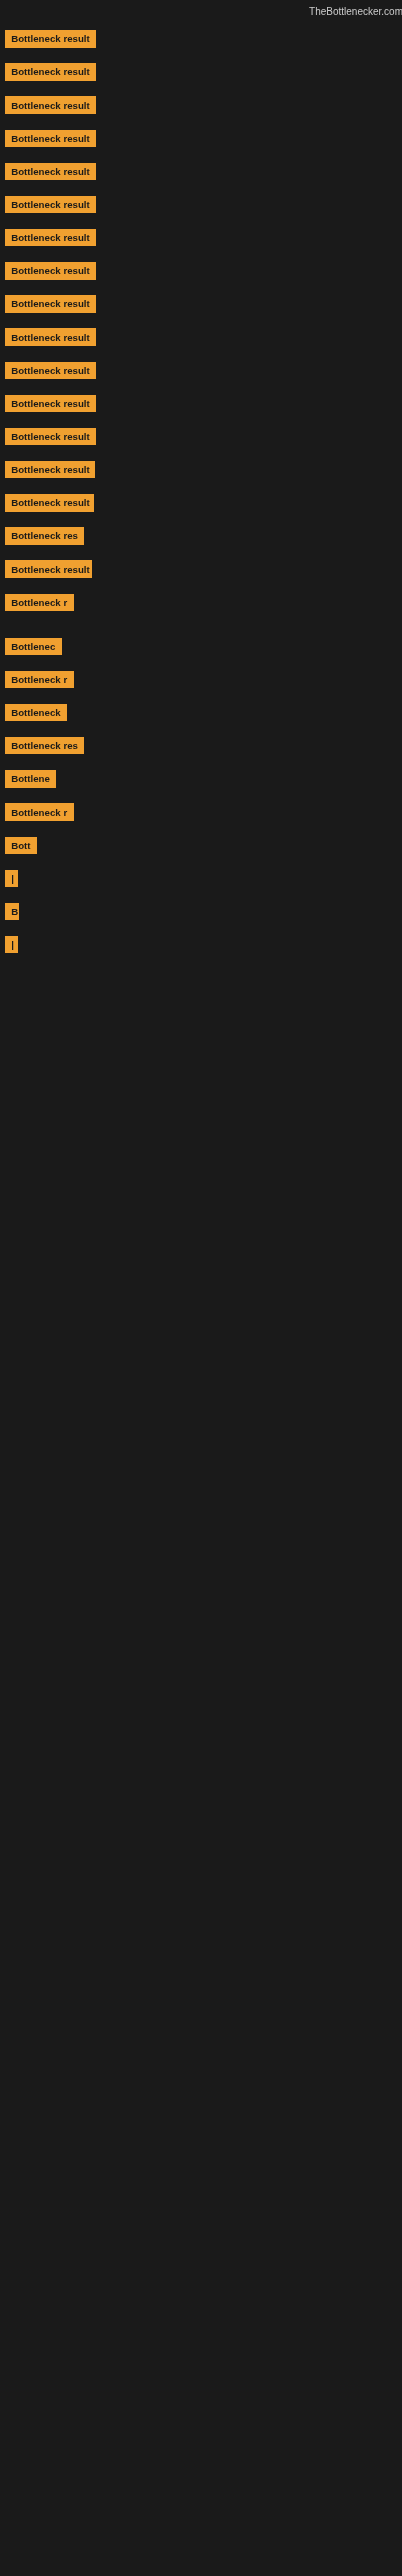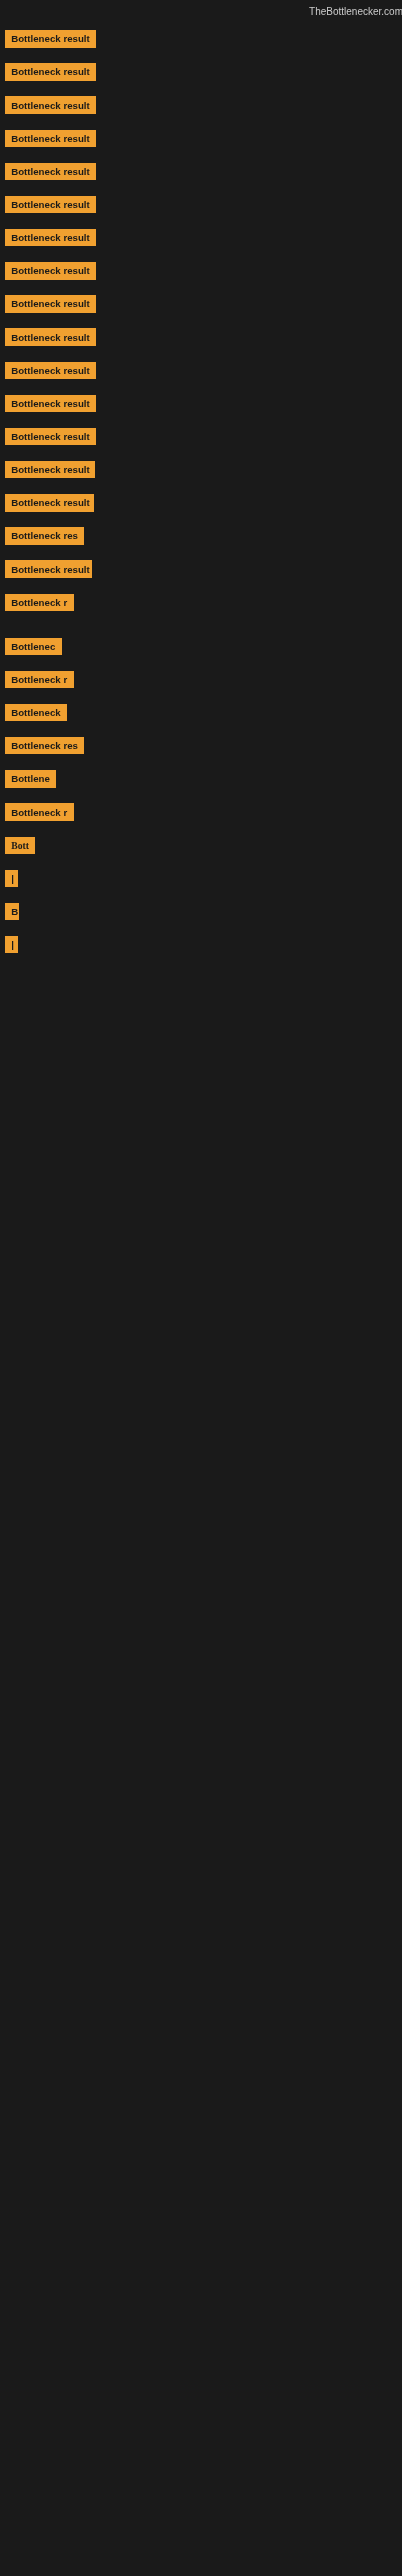--- a/index.html
+++ b/index.html
@@ -72,18 +72,18 @@
     <div class="bottleneck-item"><span class="bottleneck-badge" style="max-width: 89px;">Bottleneck result</span></div>
     <div class="bottleneck-item"><span class="bottleneck-badge" style="max-width: 81px;">Bottleneck res</span></div>
     <div class="bottleneck-item"><span class="bottleneck-badge" style="max-width: 87px;">Bottleneck result</span></div>
     <div class="bottleneck-item"><span class="bottleneck-badge" style="max-width: 72px;">Bottleneck r</span></div>
     <div class="bottleneck-item"><span class="bottleneck-badge" style="max-width: 61px; margin-top: 11px;">Bottlenec</span></div>
     <div class="bottleneck-item"><span class="bottleneck-badge" style="max-width: 71px;">Bottleneck r</span></div>
     <div class="bottleneck-item"><span class="bottleneck-badge" style="max-width: 64px;">Bottleneck</span></div>
     <div class="bottleneck-item"><span class="bottleneck-badge" style="max-width: 79px;">Bottleneck res</span></div>
     <div class="bottleneck-item"><span class="bottleneck-badge" style="max-width: 56px;">Bottlene</span></div>
     <div class="bottleneck-item"><span class="bottleneck-badge" style="max-width: 69px;">Bottleneck r</span></div>
-    <div class="bottleneck-item"><span class="bottleneck-badge" style="max-width: 37px; font-family: Liberation Serif, serif;">Bott</span></div>
+    <div class="bottleneck-item"><span class="bottleneck-badge" style="max-width: 37px;">Bott</span></div>
     <div class="bottleneck-item"><span class="bottleneck-badge" style="max-width: 9.7px;">|</span></div>
     <div class="bottleneck-item"><span class="bottleneck-badge" style="max-width: 14.5px;">B</span></div>
     <div class="bottleneck-item"><span class="bottleneck-badge" style="max-width: 9.7px;">|</span></div>
   </div>
 
 
 </body></html>

